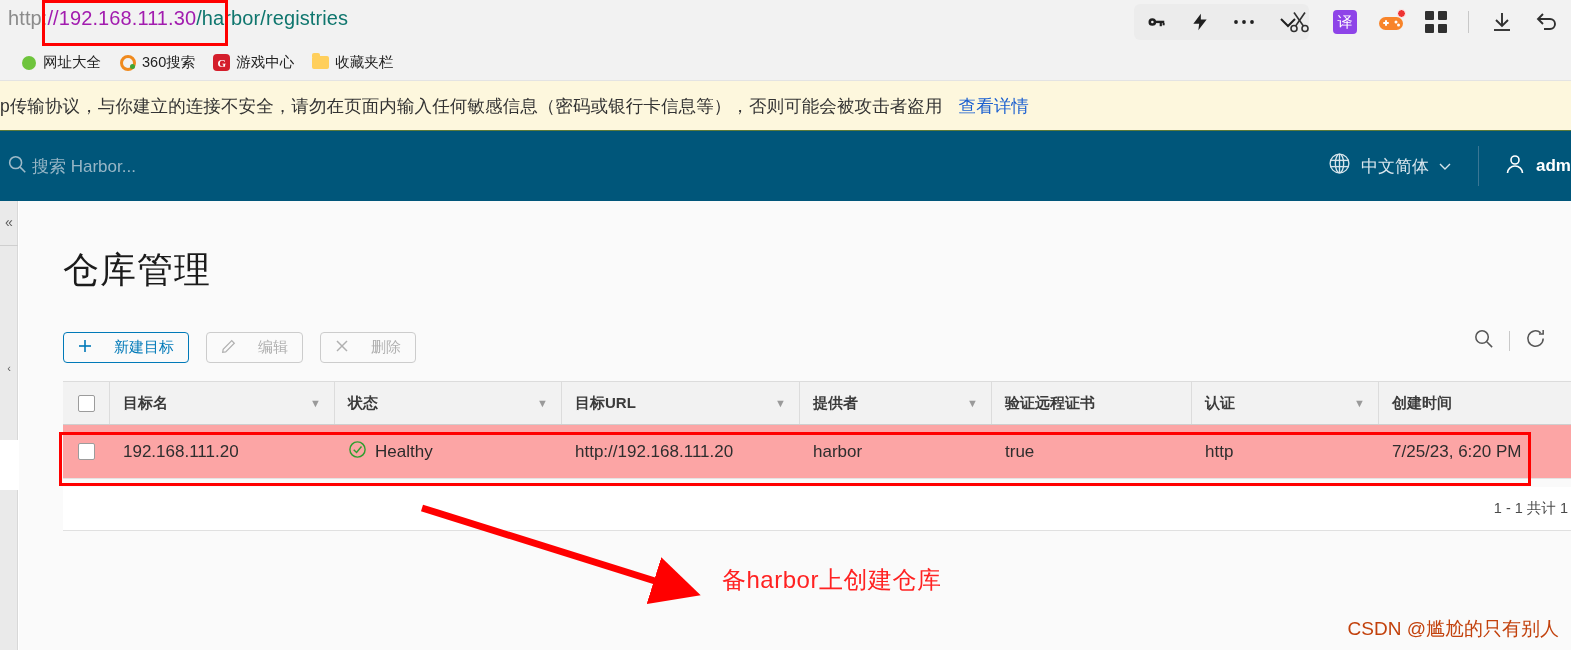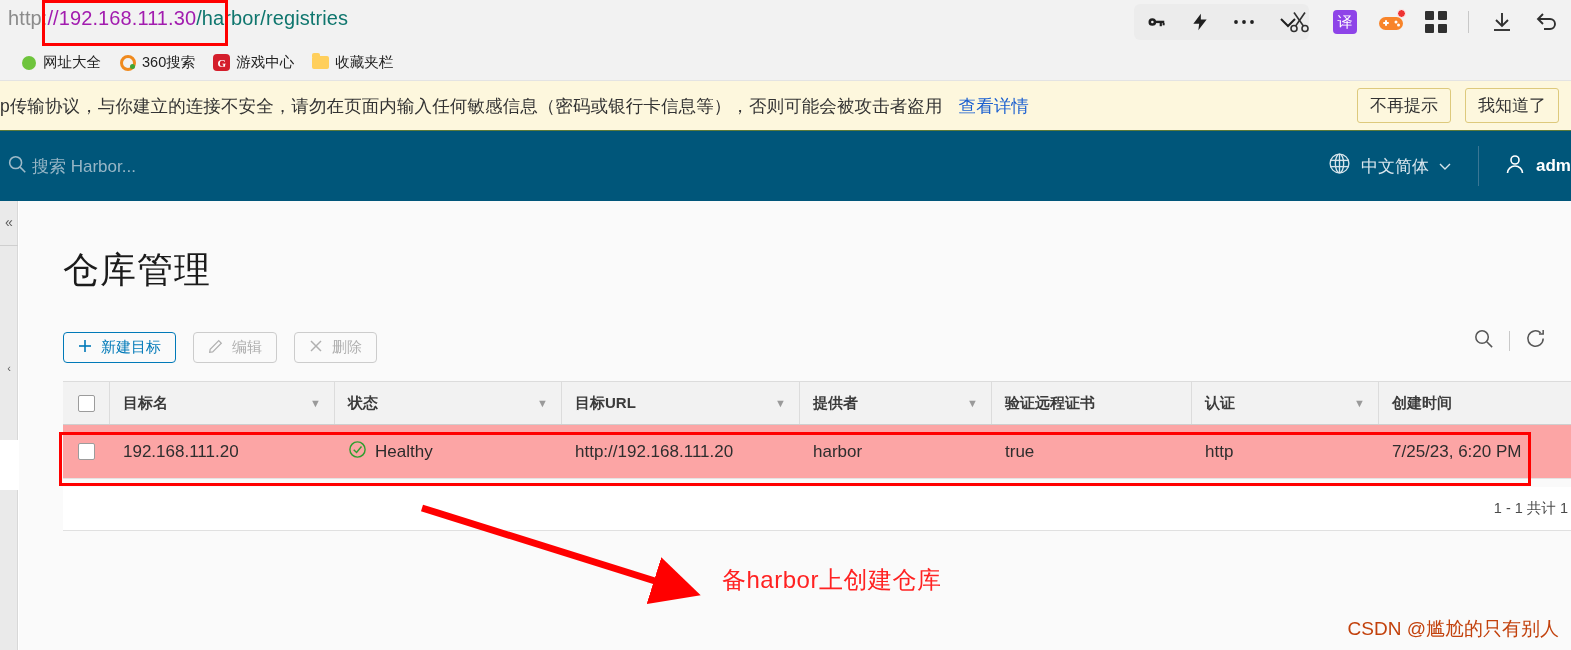--- a/index.html
+++ b/index.html
@@ -276,21 +276,21 @@
     display: flex;
     gap: 17px;
   }
   .btn {
     height: 31px;
     border-radius: 4px;
     background: transparent;
     display: flex;
     align-items: center;
     justify-content: center;
-    gap: 9px;
+    gap: 22px;
     font-size: 15px;
     padding: 0 14px;
     box-sizing: border-box;
     cursor: pointer;
     white-space: nowrap;
     font-family: "Liberation Sans", sans-serif;
   }
   .btn-primary { border: 1px solid #0079b8; color: #0079b8; }
   .btn-disabled { border: 1px solid #cccccc; color: #b0b0b0; cursor: default; }
 
@@ -520,24 +520,20 @@
           <span class="folder-ico"></span>
         </span>
       <span>收藏夹栏</span>
     </div>
   </div>
 
   <div class="warnbar">
     <div class="warn-text">
       <span>ttp传输协议，与你建立的连接不安全，请勿在页面内输入任何敏感信息（密码或银行卡信息等），否则可能会被攻击者盗用</span><a class="warn-link" href="#">查看详情</a>
     </div>
-    <div class="warn-btns">
-      <button class="warn-btn">不再提示</button>
-      <button class="warn-btn">我知道了</button>
-    </div>
   </div>
 
   <div class="harbor-header">
     <div class="h-search">
       <span>
         <svg width="22" height="22" viewBox="0 0 24 24" fill="none" stroke="#9fbbc9" stroke-width="1.7">
           <circle cx="10.5" cy="10.5" r="6.5"></circle>
             <line x1="15.4" y1="15.4" x2="21" y2="21"></line>
         </svg>
       </span>

